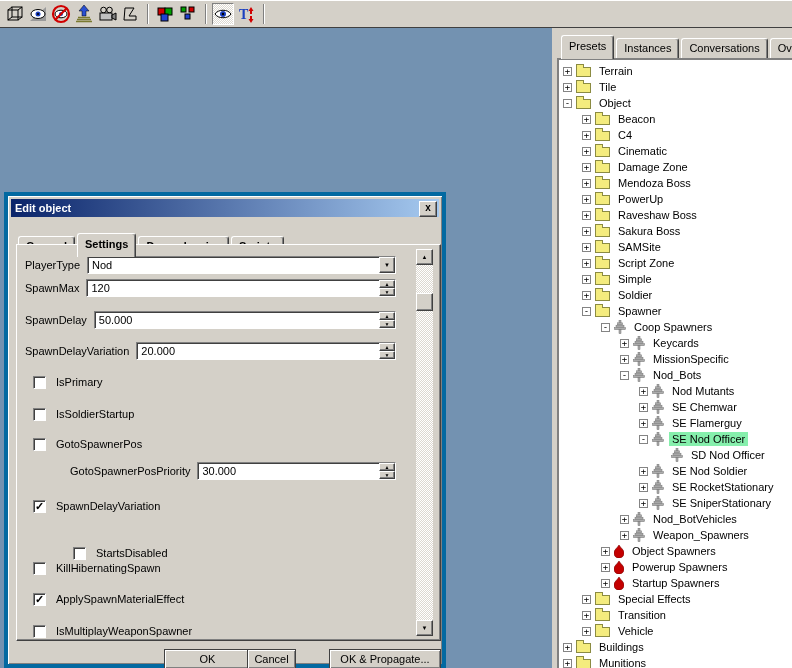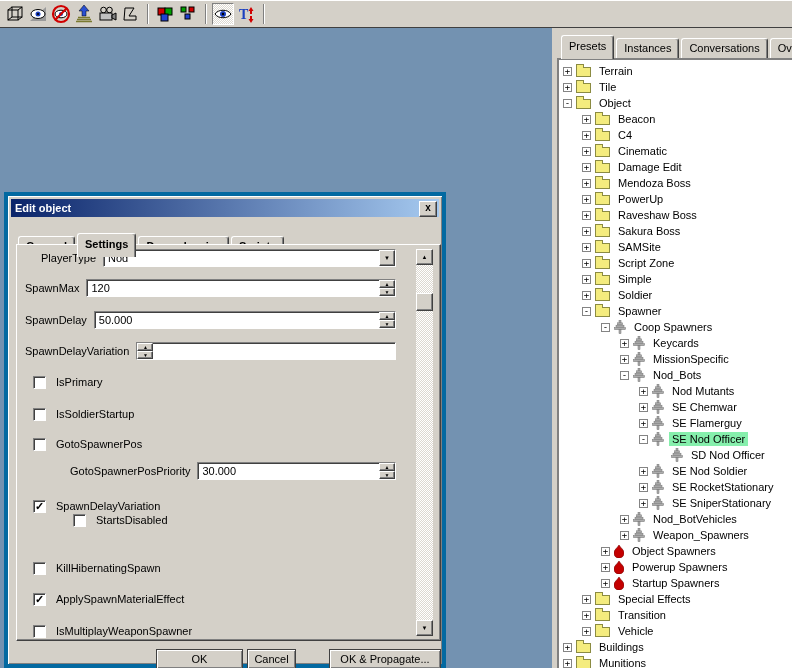--- a/index.html
+++ b/index.html
@@ -71,21 +71,21 @@
   .sbtn{position:absolute;left:0;width:17px;height:16px;background:#D4D0C8;border:1px solid;
         border-color:#fff #404040 #404040 #fff;box-shadow:inset -1px -1px 0 #808080;box-sizing:border-box;
         font-size:6px;display:flex;align-items:center;justify-content:center;}
   .sb-up{top:0;} .sb-dn{bottom:0;}
   .sb-thumb{position:absolute;left:0;top:44px;width:17px;height:18px;background:#D4D0C8;border:1px solid;
         border-color:#fff #404040 #404040 #fff;box-shadow:inset -1px -1px 0 #808080;box-sizing:border-box;}
   .dlg-buttons{position:absolute;left:0;top:453px;width:100%;height:20px;}
   .dbtn{position:absolute;height:20px;background:#D4D0C8;border:1px solid #404040;
         box-shadow:inset 1px 1px 0 #fff,inset -1px -1px 0 #808080;
         font-family:"Liberation Sans",sans-serif;font-size:11px;padding:0;}
-  .dbtn.b0{left:148px;width:87px;} .dbtn.b1{left:239px;width:49px;} .dbtn.b2{left:321px;width:112px;}
+  .dbtn.b0{left:156px;width:87px;} .dbtn.b1{left:239px;width:49px;} .dbtn.b2{left:321px;width:112px;}
 </style>
 </head>
 <body>
 
 <div class="screen">
   <div class="toolbar">
     <div style="display:flex;align-items:center;">
         <div class="tbtn">
           <svg width="20" height="20" viewBox="0 0 20 20" fill="none" stroke="#000">
             <rect x="3" y="6" width="10" height="10"></rect>
@@ -212,21 +212,21 @@
           <span class="ico">
             <span class="folder"></span>
           </span>
           <span class="tlabel">Cinematic</span>
         </div>
         <div class="trow" style="padding-left: 23px;">
           <span class="exp">+</span>
           <span class="ico">
             <span class="folder"></span>
           </span>
-          <span class="tlabel">Damage Edit</span>
+          <span class="tlabel">Damage Zone</span>
         </div>
         <div class="trow" style="padding-left: 23px;">
           <span class="exp">+</span>
           <span class="ico">
             <span class="folder"></span>
           </span>
           <span class="tlabel">Mendoza Boss</span>
         </div>
         <div class="trow" style="padding-left: 23px;">
           <span class="exp">+</span>
@@ -565,21 +565,21 @@
       <span class="closebtn">x</span>
     </div>
     <div class="tabrow">
         <div class="tab">General</div>
         <div class="tab active">Settings</div>
         <div class="tab">Dependencies</div>
         <div class="tab">Scripts</div>
       </div>
     <div class="tabpage">
       <div>
-          <div class="frow" style="top: 4px; margin-left: 16px;">
+          <div class="frow" style="top: 11px;">
             <span class="flabel">PlayerType</span>
             <span class="combo">
               <span class="cval">Nod</span>
               <span class="drop">▼</span>
             </span>
           </div>
           <div class="frow" style="top: 34px;">
             <span class="flabel">SpawnMax</span>
             <span class="spinbox">
               <span class="cval">120</span>
@@ -595,20 +595,21 @@
               <span class="cval">50.000</span>
               <span class="spin">
                 <span class="sup">▲</span>
                 <span class="sdn">▼</span>
               </span>
             </span>
           </div>
           <div class="frow" style="top: 97px;">
             <span class="flabel">SpawnDelayVariation</span>
             <span class="spinbox">
+              <span class="cval">20.000</span>
               <span class="spin">
                 <span class="sup">▲</span>
                 <span class="sdn">▼</span>
               </span>
             </span>
           </div>
           <div class="frow cbrow" style="top: 128px;">
             <span class="cb"></span>
             <span class="flabel">IsPrimary</span>
           </div>
@@ -627,21 +628,21 @@
               <span class="spin">
                 <span class="sup">▲</span>
                 <span class="sdn">▼</span>
               </span>
             </span>
           </div>
           <div class="frow cbrow" style="top: 252px;">
             <span class="cb">✓</span>
             <span class="flabel">SpawnDelayVariation</span>
           </div>
-          <div class="frow cbrow" style="top: 266px; padding-left: 40px;">
+          <div class="frow cbrow" style="top: 299px; padding-left: 40px;">
             <span class="cb"></span>
             <span class="flabel">StartsDisabled</span>
           </div>
           <div class="frow cbrow" style="top: 314px;">
             <span class="cb"></span>
             <span class="flabel">KillHibernatingSpawn</span>
           </div>
           <div class="frow cbrow" style="top: 345px;">
             <span class="cb">✓</span>
             <span class="flabel">ApplySpawnMaterialEffect</span>

